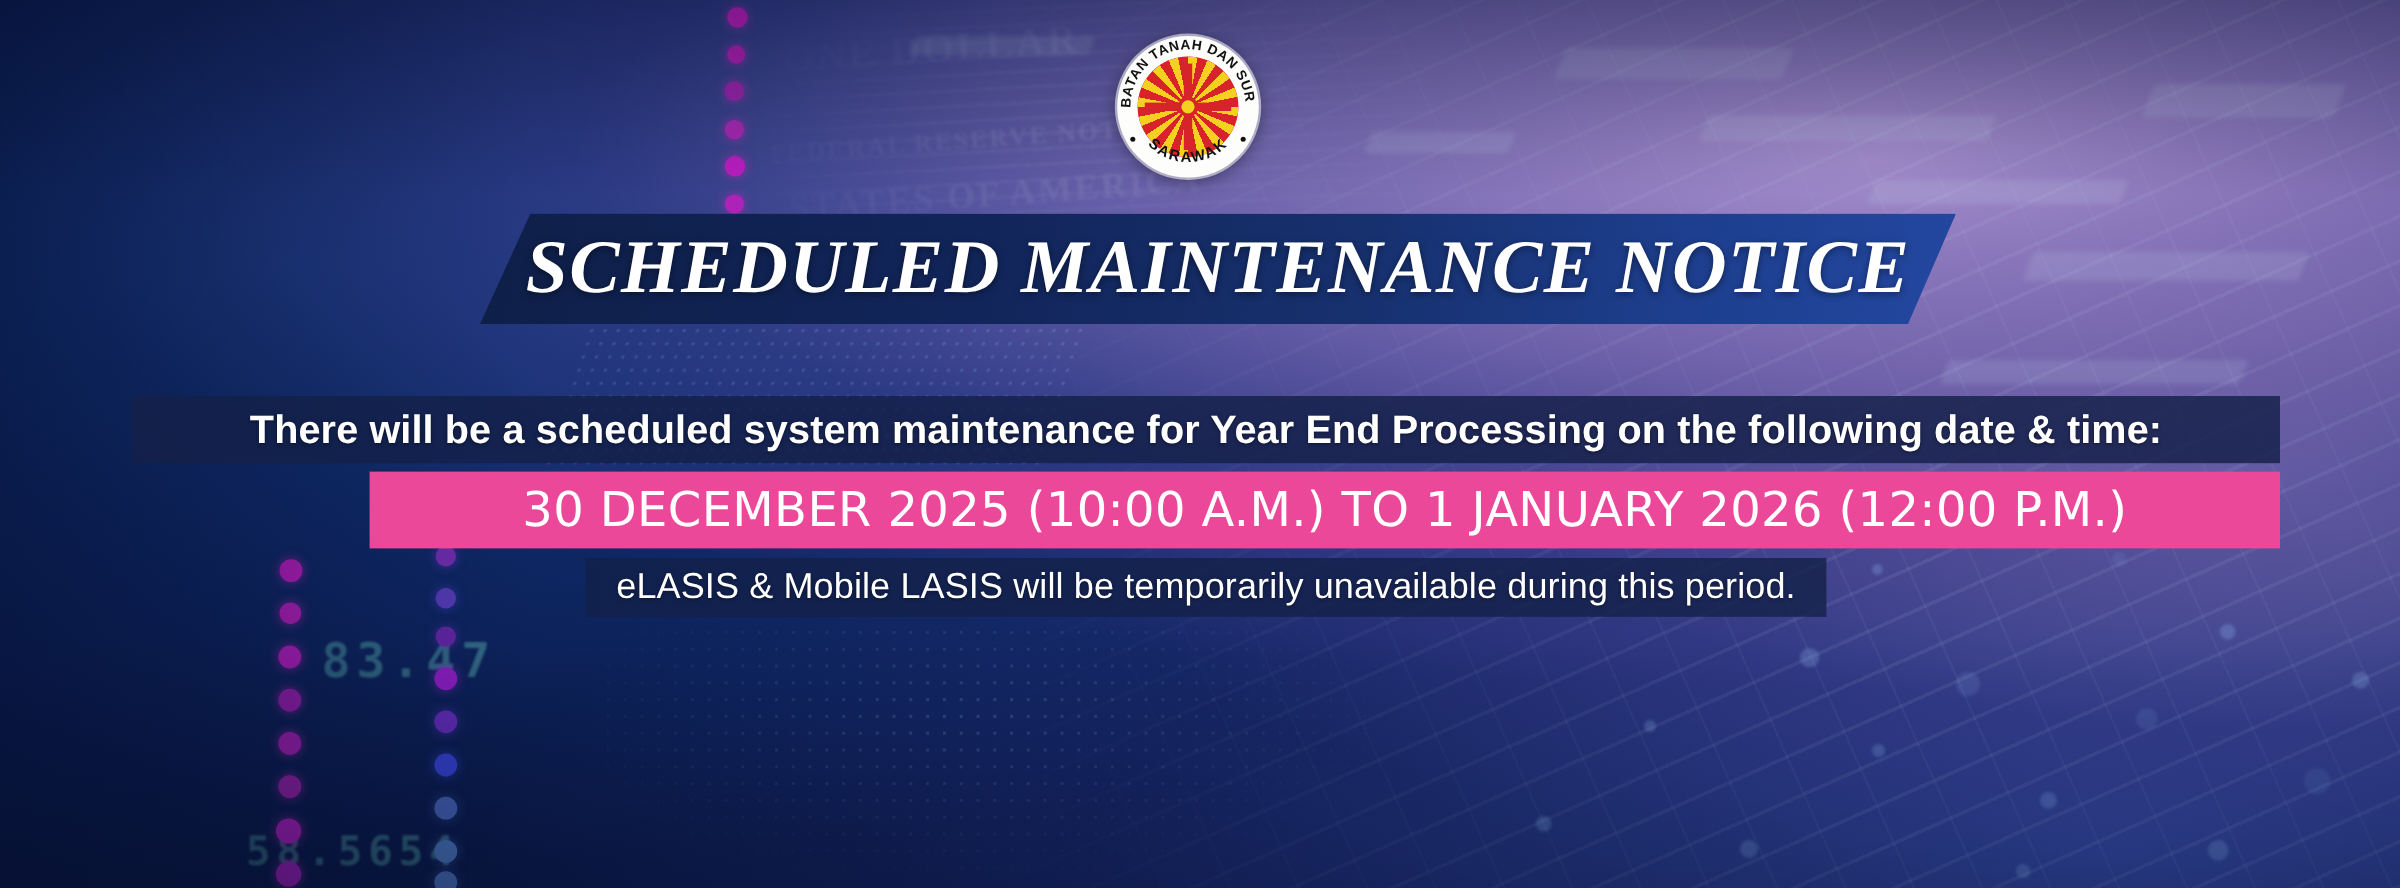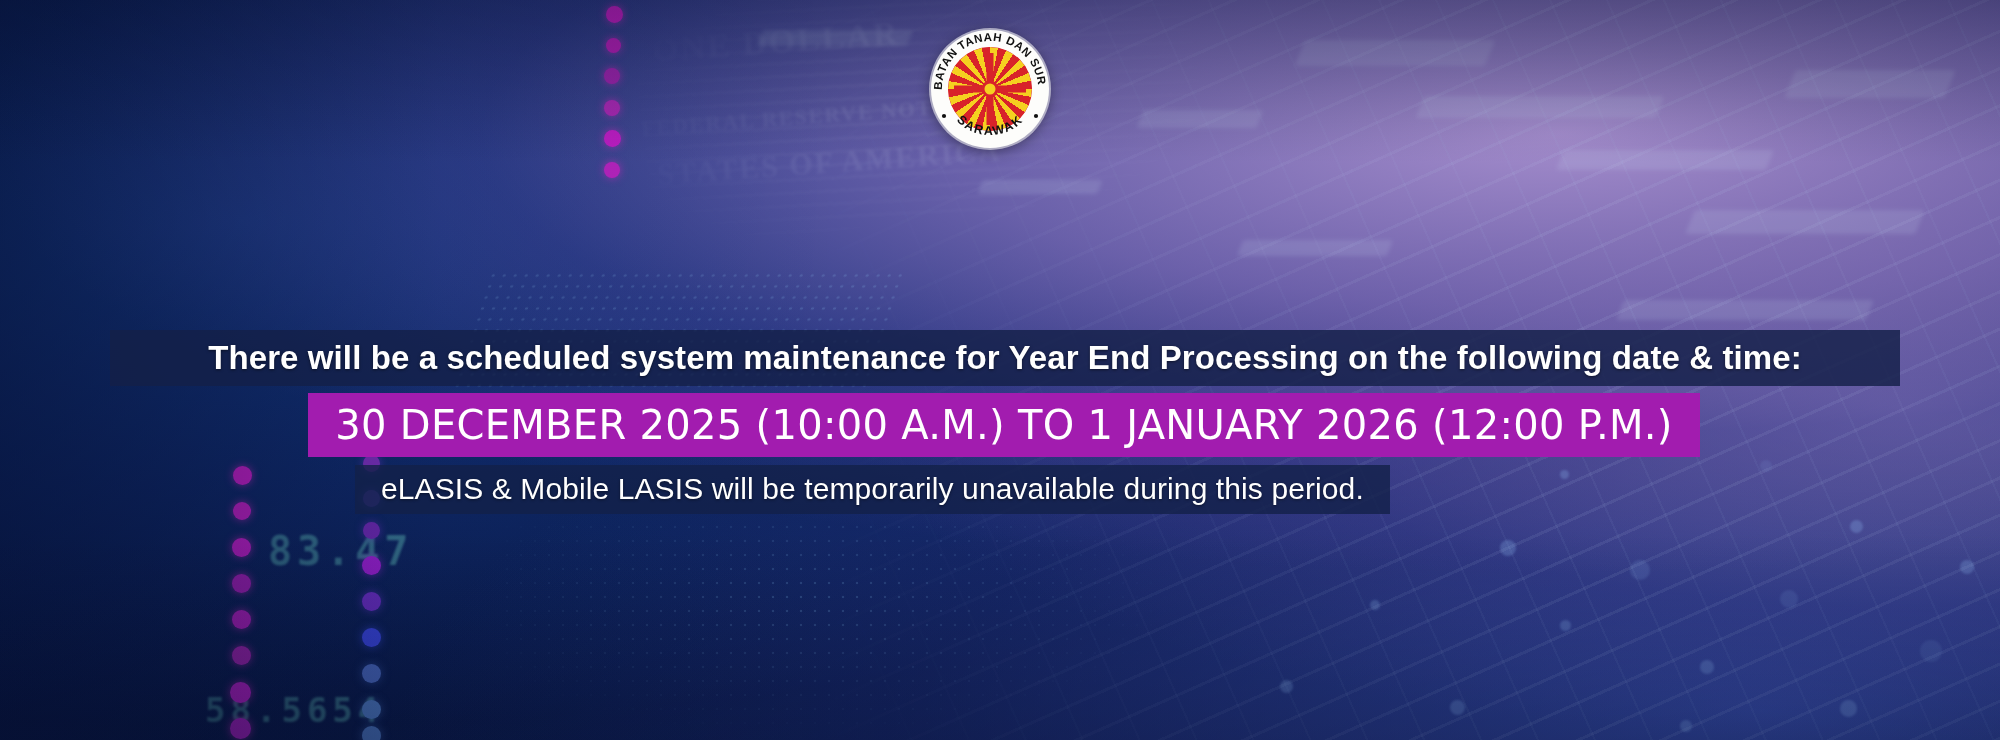--- a/index.html
+++ b/index.html
@@ -165,36 +165,36 @@
     display:flex;align-items:center;justify-content:center;
     z-index:4;
   }
   .subtitle-text{
     font-size:33px;font-weight:700;color:#fff;letter-spacing:.1px;
     white-space:nowrap;text-shadow:0 1px 3px rgba(0,0,0,.5);
   }
 
   
   .date-bar{
-    position:absolute;left:308px;top:393px;width:1392px;height:64px;
-    background:#a21caf;
+    position:absolute;left:308px;top:393px;width:1592px;height:64px;
+    background:#ec4899;
     display:flex;align-items:center;justify-content:center;
     z-index:4;
   }
   .date-text{
     font-size:40px;font-weight:400;color:#ffffff;letter-spacing:.3px;
     white-space:nowrap;
     font-family:"DejaVu Sans", sans-serif;
   }
 
   
   .footer-block{
     position:absolute;left:355px;top:465px;width:1300px;
     z-index:4;
-    display:flex;align-items:flex-start;
+    display:flex;flex-direction:column;align-items:flex-start;
   }
   .footer-line{
     background:rgba(19,32,72,.80);
     color:#fff;font-size:30px;font-weight:400;
     padding:7px 26px 8px 26px;
     white-space:nowrap;
     text-shadow:0 1px 3px rgba(0,0,0,.45);
     letter-spacing:.1px;
   }
   .footer-line.l1{align-self:center;}
@@ -302,20 +302,23 @@
         </text>
         <text font-family="Liberation Sans, sans-serif" font-size="12.5" font-weight="bold" fill="#111" letter-spacing="1.6">
           <textPath href="#arcBot" startOffset="50%" text-anchor="middle">SARAWAK</textPath>
         </text>
         <circle cx="13" cy="86" r="2.1" fill="#111"></circle>
         <circle cx="105" cy="86" r="2.1" fill="#111"></circle>
       </svg>
     </div>
   </div>
 
+  <div class="title-banner">
+    <div class="title-text">SCHEDULED MAINTENANCE NOTICE</div>
+  </div>
 
   <div class="subtitle-bar">
     <div class="subtitle-text">There will be a scheduled system maintenance for Year End Processing on the following date &amp; time:</div>
   </div>
 
   <div class="date-bar">
     <div class="date-text">30 DECEMBER 2025 (10:00 A.M.) TO 1 JANUARY 2026 (12:00 P.M.)</div>
   </div>
 
   <div class="footer-block">

